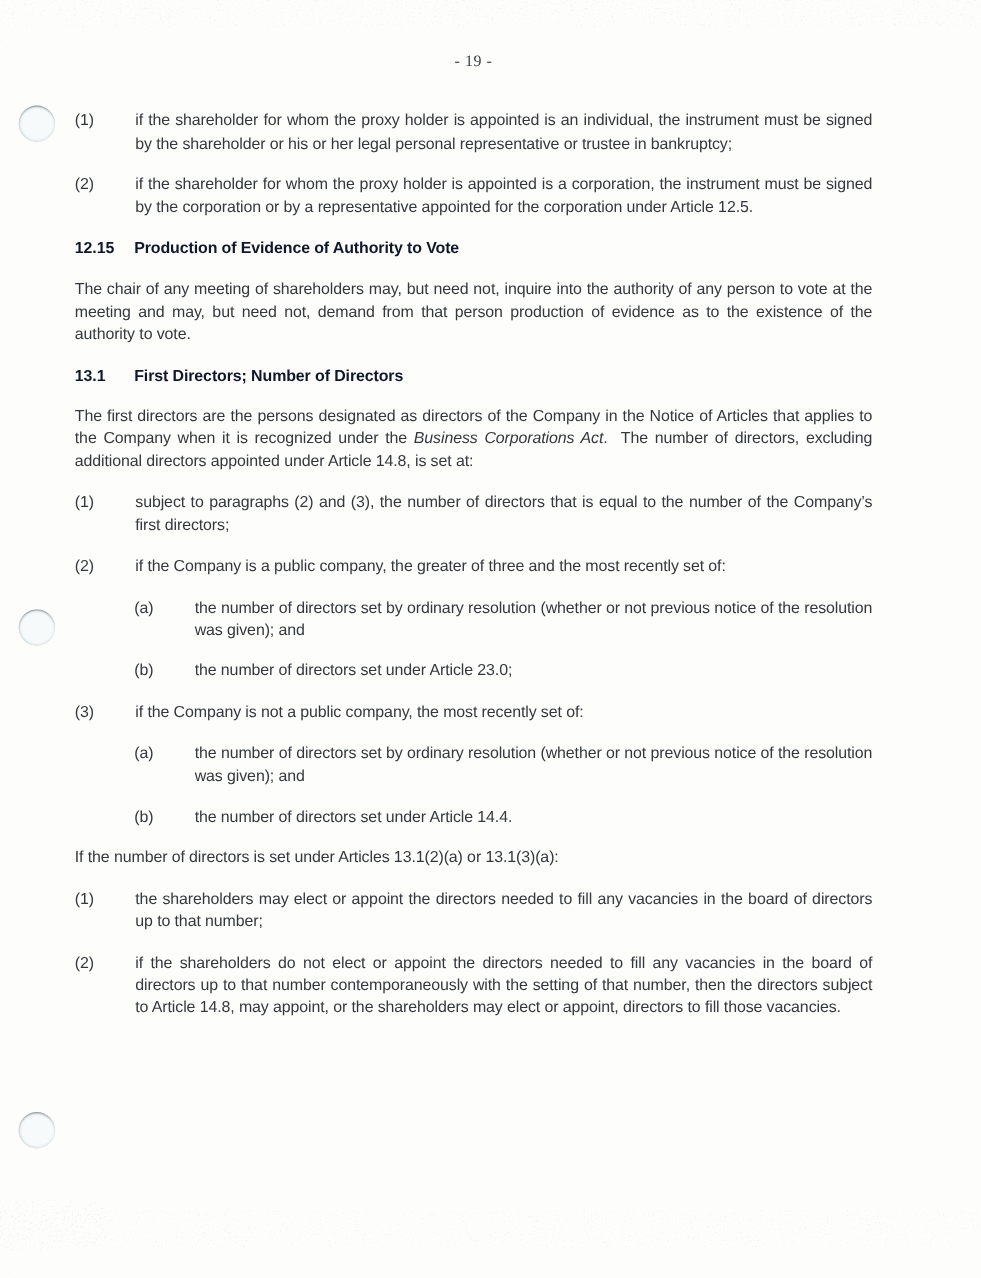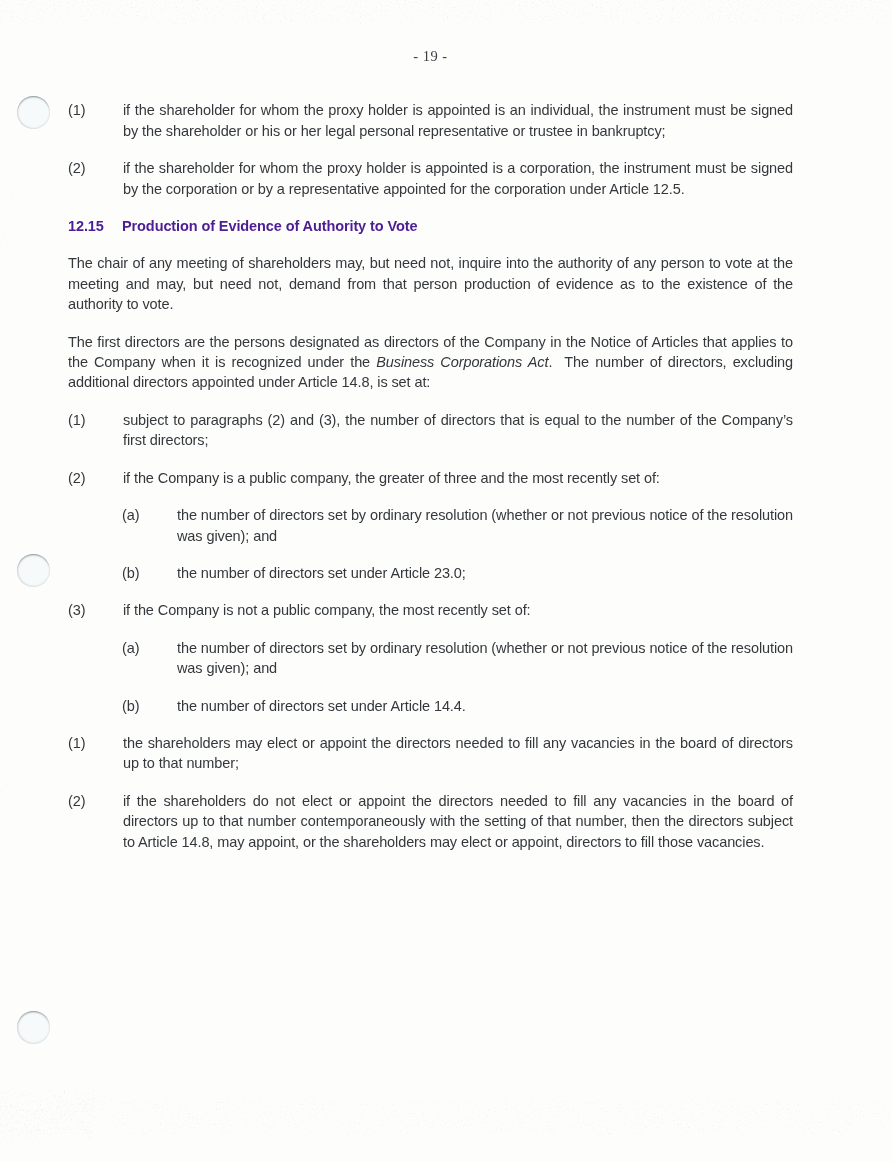--- a/index.html
+++ b/index.html
@@ -50,21 +50,21 @@
     font-family: "Liberation Serif", "DejaVu Serif", serif;
     font-size: 14.5px;
     letter-spacing: 0.5px;
     color: #3a3e42;
   }
   .block { margin: 0 0 17px 0; }
   .p {
     text-align: justify;
     text-justify: inter-word;
   }
-  .h { display: flex; font-weight: bold; color: #4c1d95; }
+  .h { display: flex; font-weight: bold; color: #0f172a; }
   .h .h-num { width: 54px; flex: 0 0 54px; }
   .h .h-title { flex: 1; }
   .li { display: flex; }
   .li .marker { width: 55px; flex: 0 0 55px; }
   .li .body {
     flex: 1;
     text-align: justify;
     text-justify: inter-word;
   }
   .li.l2 { margin-left: 54px; }
@@ -107,20 +107,24 @@
     </div>
 
     <div class="block h">
       <span class="h-num">12.15</span>
       <span class="h-title">Production of Evidence of Authority to Vote</span>
     </div>
 
     <div class="block p">The chair of any meeting of shareholders may, but need not, inquire into the authority of any person to vote at the meeting and may, but need not, demand from that person production of evidence as to the existence of the authority to vote.</div>
 
 
+    <div class="block h">
+      <span class="h-num">13.1</span>
+      <span class="h-title">First Directors; Number of Directors</span>
+    </div>
 
     <div class="block p"><span>The first directors are the persons designated as directors of the Company in the Notice of Articles that applies to the Company when it is recognized under the </span><i>Business Corporations Act</i><span>.&nbsp; The number of directors, excluding additional directors appointed under Article 14.8, is set at:</span></div>
 
     <div class="block li l1">
       <span class="marker">(1)</span>
       <div class="body">subject to paragraphs (2) and (3), the number of directors that is equal to the number of the Company’s first directors;</div>
     </div>
 
     <div class="block li l1">
       <span class="marker">(2)</span>
@@ -146,20 +150,21 @@
       <span class="marker">(a)</span>
       <div class="body">the number of directors set by ordinary resolution (whether or not previous notice of the resolution was given); and</div>
     </div>
 
     <div class="block li l2">
       <span class="marker">(b)</span>
       <div class="body">the number of directors set under Article 14.4.</div>
     </div>
 
 
+    <div class="block p">If the number of directors is set under Articles 13.1(2)(a) or 13.1(3)(a):</div>
 
     <div class="block li l1">
       <span class="marker">(1)</span>
       <div class="body">the shareholders may elect or appoint the directors needed to fill any vacancies in the board of directors up to that number;</div>
     </div>
 
     <div class="block li l1">
       <span class="marker">(2)</span>
       <div class="body">if the shareholders do not elect or appoint the directors needed to fill any vacancies in the board of directors up to that number contemporaneously with the setting of that number, then the directors subject to Article 14.8, may appoint, or the shareholders may elect or appoint, directors to fill those vacancies.</div>
     </div>

